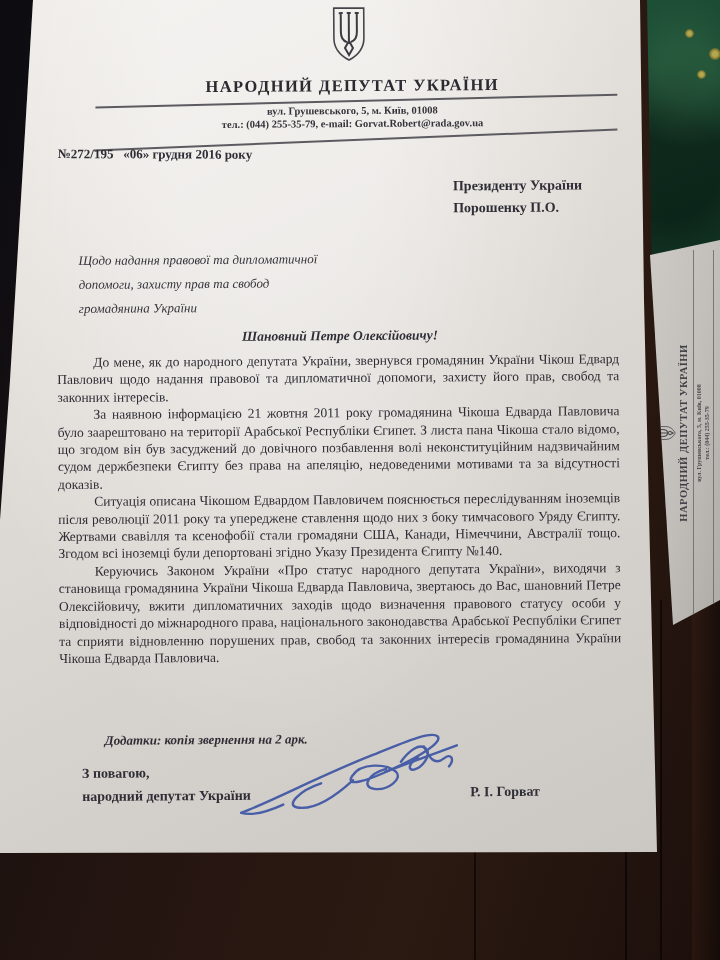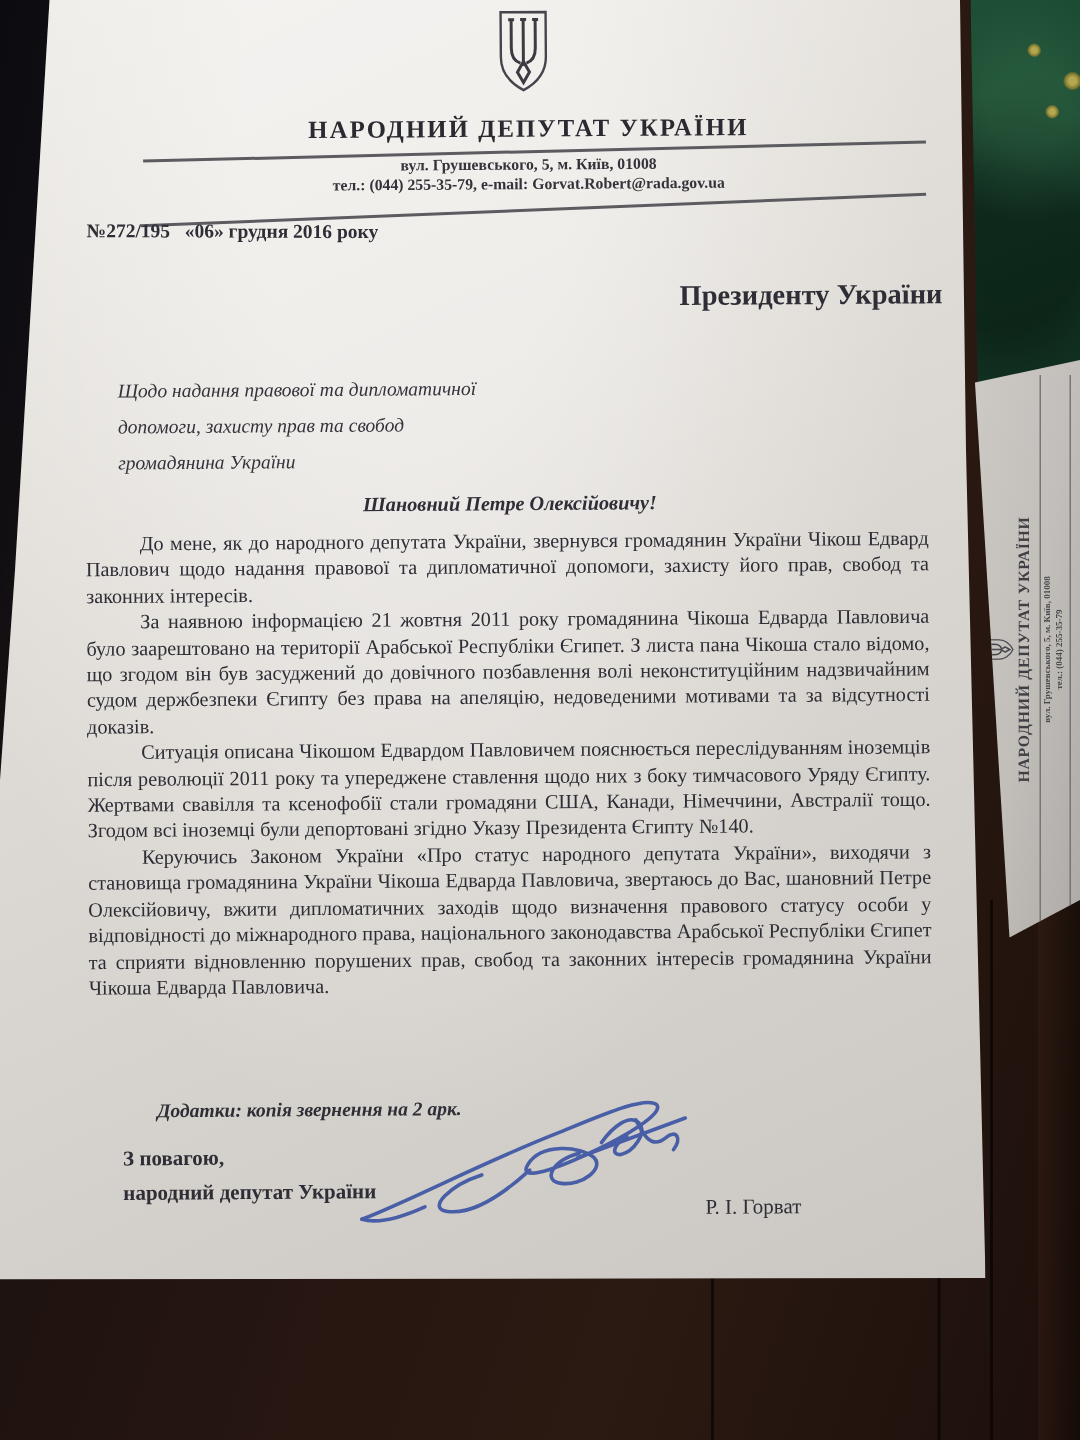--- a/index.html
+++ b/index.html
@@ -62,36 +62,36 @@
     font-weight:bold;font-size:16.5px;letter-spacing:1.4px;color:#2b2a31;}
   .rule{position:absolute;height:1.5px;background:#5c5b60;}
   .rule.r1{left:98px;top:100px;width:522px;transform:rotate(-1deg);}
   .rule.r2{left:96px;top:139px;width:524px;transform:rotate(-1.9deg);}
   .lh-addr{position:absolute;left:60px;width:590px;text-align:center;
     font-weight:bold;font-size:10.5px;color:#34333a;}
   .lh-addr.a1{top:105px;} .lh-addr.a2{top:118px;}
   .ref-line{position:absolute;left:60px;top:145px;font-weight:bold;font-size:13px;
     white-space:pre;transform:rotate(.6deg);}
 
-  .addressee{position:absolute;left:455px;top:188px;font-weight:bold;font-size:19px;
+  .addressee{position:absolute;left:455px;top:176px;font-weight:bold;font-size:14px;
     line-height:22px;}
   .subject{position:absolute;left:80px;top:247px;font-style:italic;font-size:13px;
     line-height:24px;color:#34333b;}
   .salutation{position:absolute;left:243px;top:328px;font-weight:bold;font-style:italic;
     font-size:13.5px;}
 
   .body-text{position:absolute;left:58px;top:352px;width:562px;
     font-size:13.5px;line-height:17.4px;text-align:justify;color:#2e2d35;}
   .body-text p{margin:0;text-indent:36px;}
 
   .attachments{position:absolute;left:103px;top:731px;font-style:italic;font-weight:600;
     font-size:13px;}
   .closing{position:absolute;left:80px;top:760px;font-weight:bold;font-size:14px;
     line-height:23px;}
-  .signer-name{position:absolute;left:468px;top:785px;font-weight:normal;font-size:14px;margin-top:14px;}
+  .signer-name{position:absolute;left:468px;top:785px;font-weight:bold;font-size:14px;}
   .signature{position:absolute;left:233px;top:720px;width:240px;height:102px;}
 
   .leaf{display:block;}
 </style>
 </head>
 <body>
 
 <div class="stage">
 
   <div class="desk"></div>
@@ -131,20 +131,21 @@
 
       <div class="lh-title leaf">НАРОДНИЙ ДЕПУТАТ УКРАЇНИ</div>
       <div class="rule r1"></div>
       <div class="lh-addr a1 leaf">вул. Грушевського, 5, м. Київ, 01008</div>
       <div class="lh-addr a2 leaf">тел.: (044) 255-35-79, e-mail: Gorvat.Robert@rada.gov.ua</div>
       <div class="rule r2"></div>
       <div class="ref-line leaf">№272/195   «06» грудня 2016 року</div>
 
       <div class="addressee">
         <span class="leaf">Президенту України</span>
+        <span class="leaf">Порошенку П.О.</span>
       </div>
 
       <div class="subject">
         <span class="leaf">Щодо надання правової та дипломатичної</span>
         <span class="leaf">допомоги, захисту прав та свобод</span>
         <span class="leaf">громадянина України</span>
       </div>
 
       <div class="salutation leaf">Шановний Петре Олексійовичу!</div>
 

